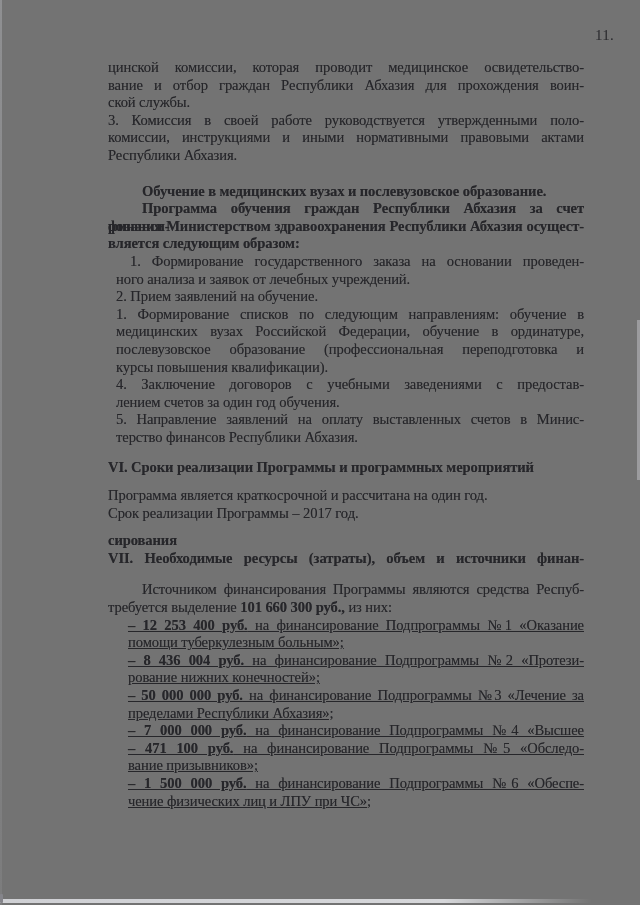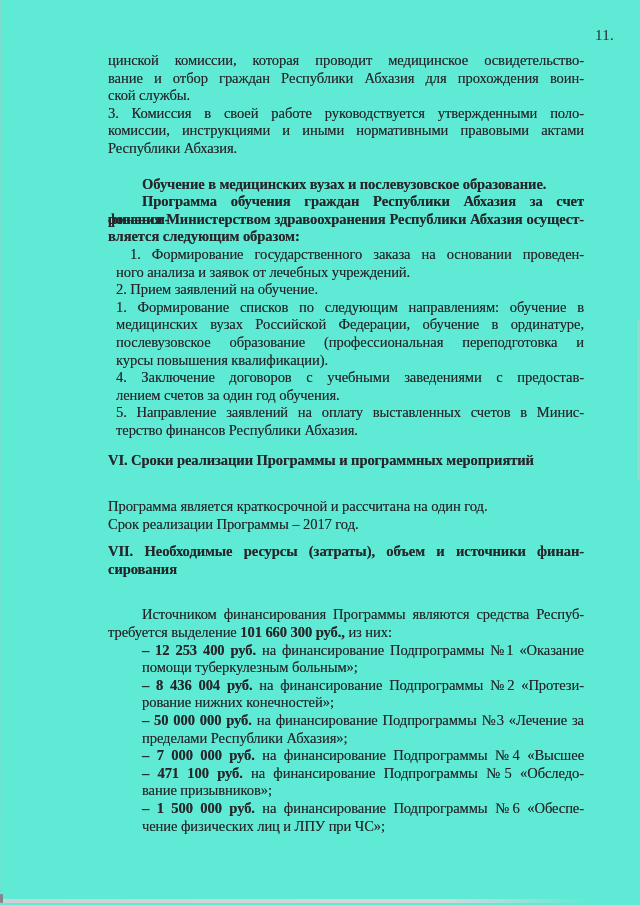--- a/index.html
+++ b/index.html
@@ -6,32 +6,32 @@
   body{
     width:640px;height:905px;
     background:#fbfbfc;
     overflow:hidden;
     position:relative;
     font-family:"Liberation Serif","DejaVu Serif",serif;
     color:#26262a;
   }
   .page{
     position:absolute;inset:0;
-    background:#5eead4;
+    background:#737373;
   }
   .page-number{
     position:absolute;
     top:27px;right:26px;
     font-size:15px;
     letter-spacing:.3px;
     color:#2a2a2e;
   }
   .doc-body{
     position:absolute;
-    left:108px;top:52px;
+    left:108px;top:59px;
     width:476px;
     font-size:14.6px;
     letter-spacing:-0.1px;
     text-shadow:0 0 .5px rgba(45,45,50,.55);
   }
   .blk{margin:0;}
   .line{
     line-height:17.6px;
     height:17.6px;
     overflow:visible;
@@ -39,26 +39,26 @@
   .jst{
     text-align:justify;
     text-align-last:justify;
     text-justify:inter-word;
   }
   .ind-lg{text-indent:34px;}
   .ind-sm{text-indent:14px;}
   .b{font-weight:bold;}
   .k-heading{font-weight:bold;}
   .k-list-num{margin-left:8px;font-family:Liberation Serif, serif;}
-  .k-list-dash{margin-left:34px;}
+  .k-list-dash{margin-left:20px;text-decoration:underline;}
   [data-name="education-section"]{margin-top:18px;font-weight:bold;}
   [data-name="section-vi-heading"]{margin-top:13px;}
-  [data-name="section-vi-paragraph"]{margin-top:28px;}
+  [data-name="section-vi-paragraph"]{margin-top:10px;}
   [data-name="section-vii-heading"]{margin-top:10px;}
-  [data-name="funding-source-paragraph"]{margin-top:28px;}
+  [data-name="funding-source-paragraph"]{margin-top:14px;}
   
   .scan-bottom-bar{
     position:absolute;left:0;top:899px;width:592px;height:4px;
     background:linear-gradient(to right,#cfd0d4 0%,#d6d7da 75%,rgba(214,215,218,0) 100%);
   }
   .scan-speck{
     position:absolute;left:0;top:894px;width:3px;height:9px;
     background:#84848a;border-radius:1px;
   }
   .scan-left-edge{
@@ -105,22 +105,22 @@
         <div class="line" data-name="text-line"><span data-name="text-segment">терство финансов Республики Абхазия.</span></div>
       </div>
       <div class="blk k-heading" data-name="section-vi-heading">
         <div class="line" data-name="text-line"><span class="b" data-name="bold-text-segment">VI. Сроки реализации Программы и программных мероприятий</span></div>
       </div>
       <div class="blk k-para" data-name="section-vi-paragraph">
         <div class="line" data-name="text-line"><span data-name="text-segment">Программа является краткосрочной и рассчитана на один год.</span></div>
         <div class="line" data-name="text-line"><span data-name="text-segment">Срок реализации Программы – 2017 год.</span></div>
       </div>
       <div class="blk k-heading" data-name="section-vii-heading">
+        <div class="line" data-name="text-line"><span class="b" data-name="bold-text-segment">сирования</span></div>
         <div class="line jst" data-name="text-line"><span class="b" data-name="bold-text-segment">VII. Необходимые ресурсы (затраты), объем и источники финан-</span></div>
-        <div class="line" data-name="text-line"><span class="b" data-name="bold-text-segment">сирования</span></div>
       </div>
       <div class="blk k-para" data-name="funding-source-paragraph">
         <div class="line jst ind-lg" data-name="text-line"><span data-name="text-segment">Источником финансирования Программы являются средства Респуб-</span></div>
         <div class="line" data-name="text-line"><span data-name="text-segment">требуется выделение </span><span class="b" data-name="bold-text-segment">101 660 300 руб.,</span><span data-name="text-segment"> из них:</span></div>
       </div>
       <div class="blk k-list-dash" data-name="funding-allocations-list">
         <div class="line jst" data-name="text-line"><span class="b" data-name="bold-text-segment">– 12 253 400 руб.</span><span data-name="text-segment"> на финансирование Подпрограммы №1 «Оказание</span></div>
         <div class="line" data-name="text-line"><span data-name="text-segment">помощи туберкулезным больным»;</span></div>
         <div class="line jst" data-name="text-line"><span class="b" data-name="bold-text-segment">– 8 436 004 руб.</span><span data-name="text-segment"> на финансирование Подпрограммы №2 «Протези-</span></div>
         <div class="line" data-name="text-line"><span data-name="text-segment">рование нижних конечностей»;</span></div>

